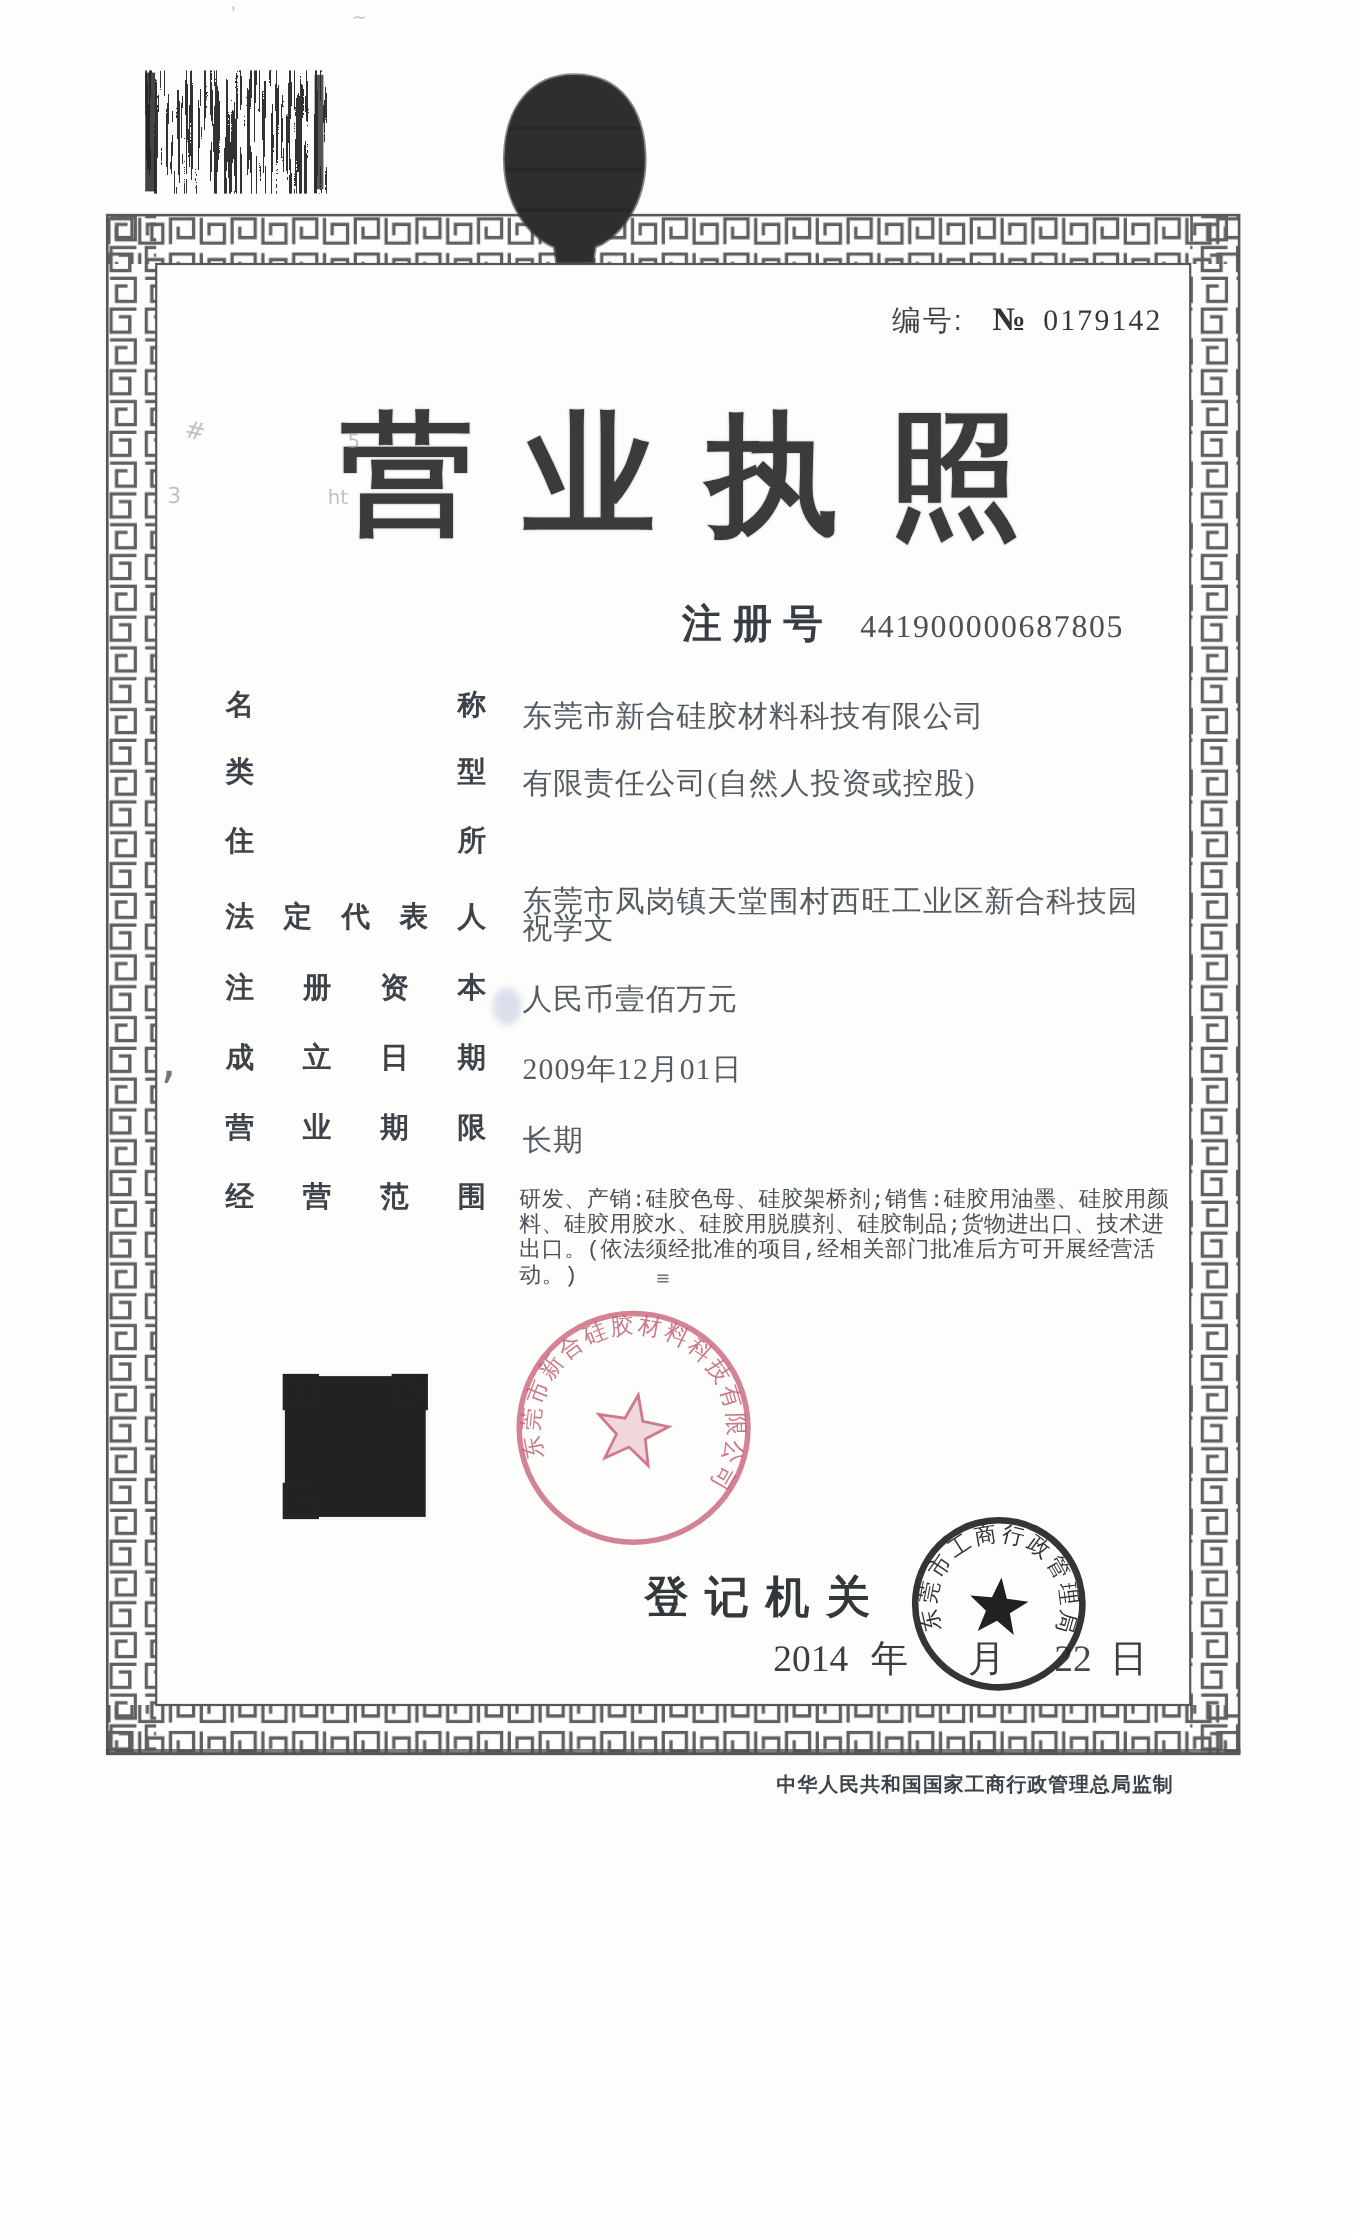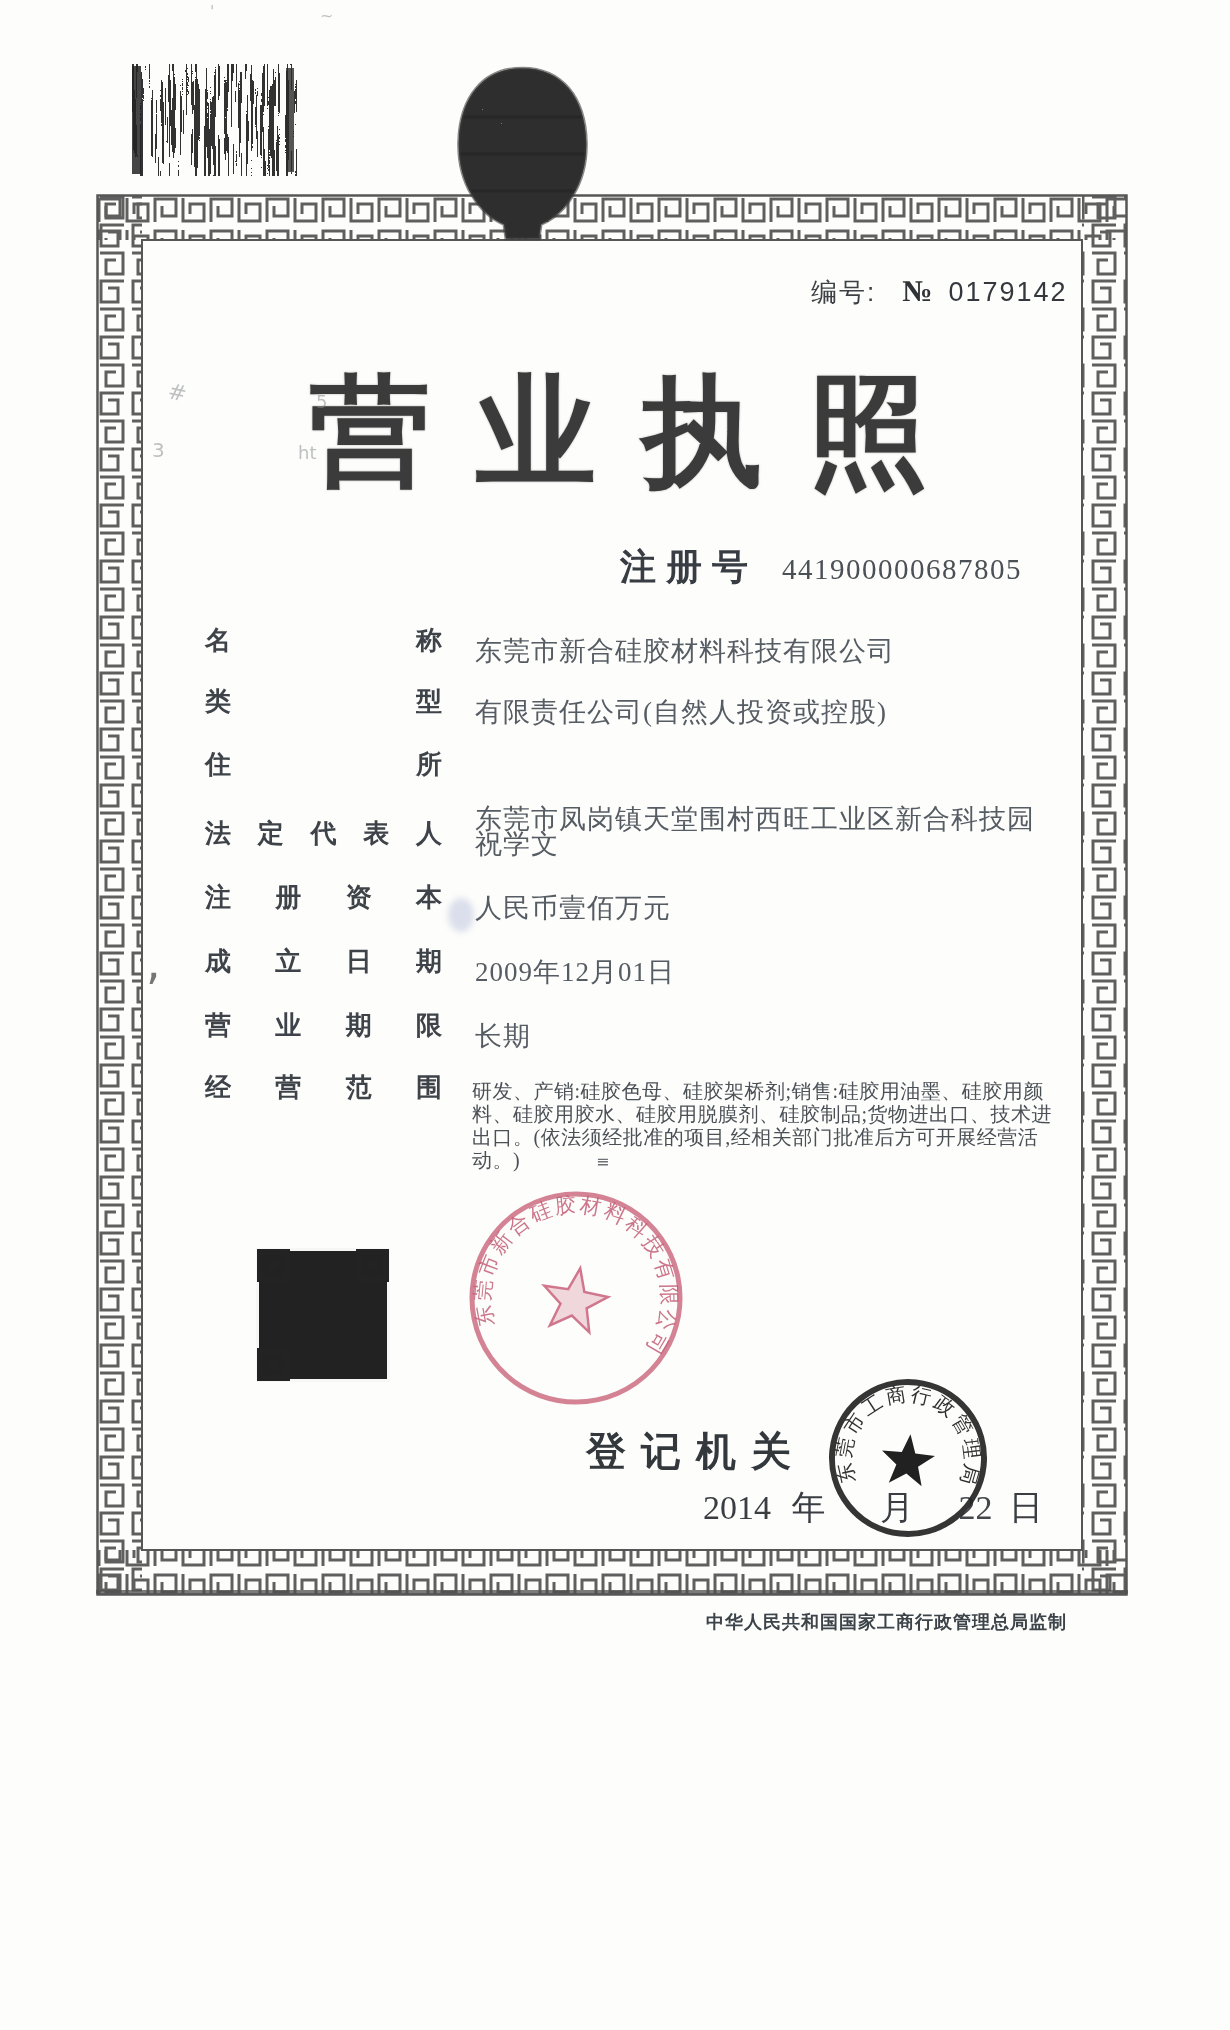--- a/index.html
+++ b/index.html
@@ -2,35 +2,35 @@
 <html><head>
 <meta charset="utf-8">
 <style>
   html,body{margin:0;padding:0;background:#ffffff;}
   .page{position:relative;width:1230px;height:2030px;background:#fdfdfb;overflow:hidden;
         font-family:"Liberation Sans", sans-serif;color:#40454b;}
   .abs{position:absolute;}
   
   .serial{top:250px;left:811px;font-size:26px;color:#3d4146;letter-spacing:2px;display:flex;align-items:baseline;margin-top:24px;}
   .serial .sym{font-family:"Liberation Serif", serif;font-weight:bold;font-size:30px;margin-left:26px;margin-right:14px;color:#2f3236;}
-  .serial .num{font-family:Liberation Sans, sans-serif;font-size:27px;letter-spacing:2px;color:#34383d;}
+  .serial .num{font-family:Liberation Serif, serif;font-size:27px;letter-spacing:2px;color:#34383d;}
   
   .title{top:352px;left:310px;font-size:120px;font-weight:700;letter-spacing:46px;color:#3b3b3b;
          font-family:"Liberation Serif", serif;white-space:nowrap;text-shadow:0 0 2px rgba(60,60,60,.45);}
   
   .regline{top:543px;left:620px;display:flex;align-items:baseline;}
   .reglabel{font-size:36px;font-weight:700;color:#383d43;letter-spacing:10px;font-family:"Liberation Serif", serif;}
   .regvalue{font-size:29px;font-family:"Liberation Serif", serif;color:#4b5056;letter-spacing:1.5px;margin-left:24px;}
   
   .flabel{position:absolute;left:205px;width:237px;font-size:26px;font-weight:700;color:#3e4349;
           font-family:"Liberation Serif", serif;text-align:justify;text-align-last:justify;white-space:nowrap;}
   .fvalue{position:absolute;left:475px;font-size:27px;color:#565c63;letter-spacing:1px;
           font-family:"Liberation Serif", serif;white-space:nowrap;}
   .fvalue-scope{position:absolute;left:472px;width:594px;font-size:20px;line-height:23px;color:#4a5056;
-          font-family:Liberation Serif, serif;letter-spacing:.5px;white-space:normal;}
+          font-family:Liberation Mono, monospace;letter-spacing:.5px;white-space:normal;}
   
   .registrar{top:1424px;left:586px;font-size:40px;font-weight:600;letter-spacing:15px;color:#33383d;
              font-family:"Liberation Serif", serif;white-space:nowrap;}
   .dateline{top:1485px;left:703px;font-size:34px;color:#3a3e43;font-family:"Liberation Serif", serif;white-space:nowrap;}
   .dateline span{display:inline-block;}
   .d-year{margin-right:12px;} .d-yu{margin-right:46px;} .d-mu{margin-right:36px;} .d-day{margin-right:8px;color:#44484d;}
   
   .footer-left{top:1608px;left:100px;font-size:18px;color:#4a5158;letter-spacing:.5px;}
   .footer-right{top:1610px;left:706px;font-size:18px;color:#3c4349;font-weight:600;letter-spacing:1px;}
   

